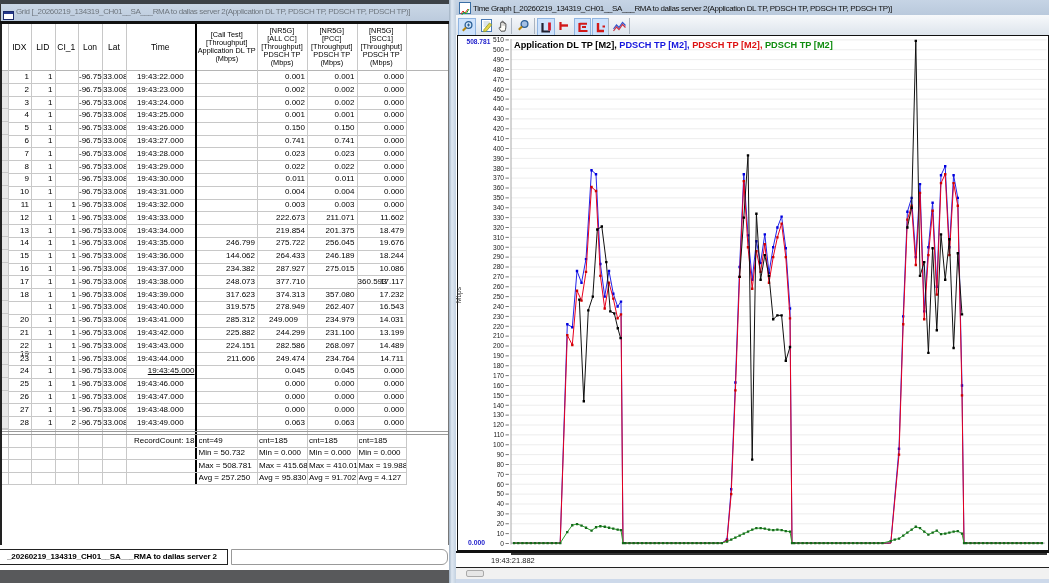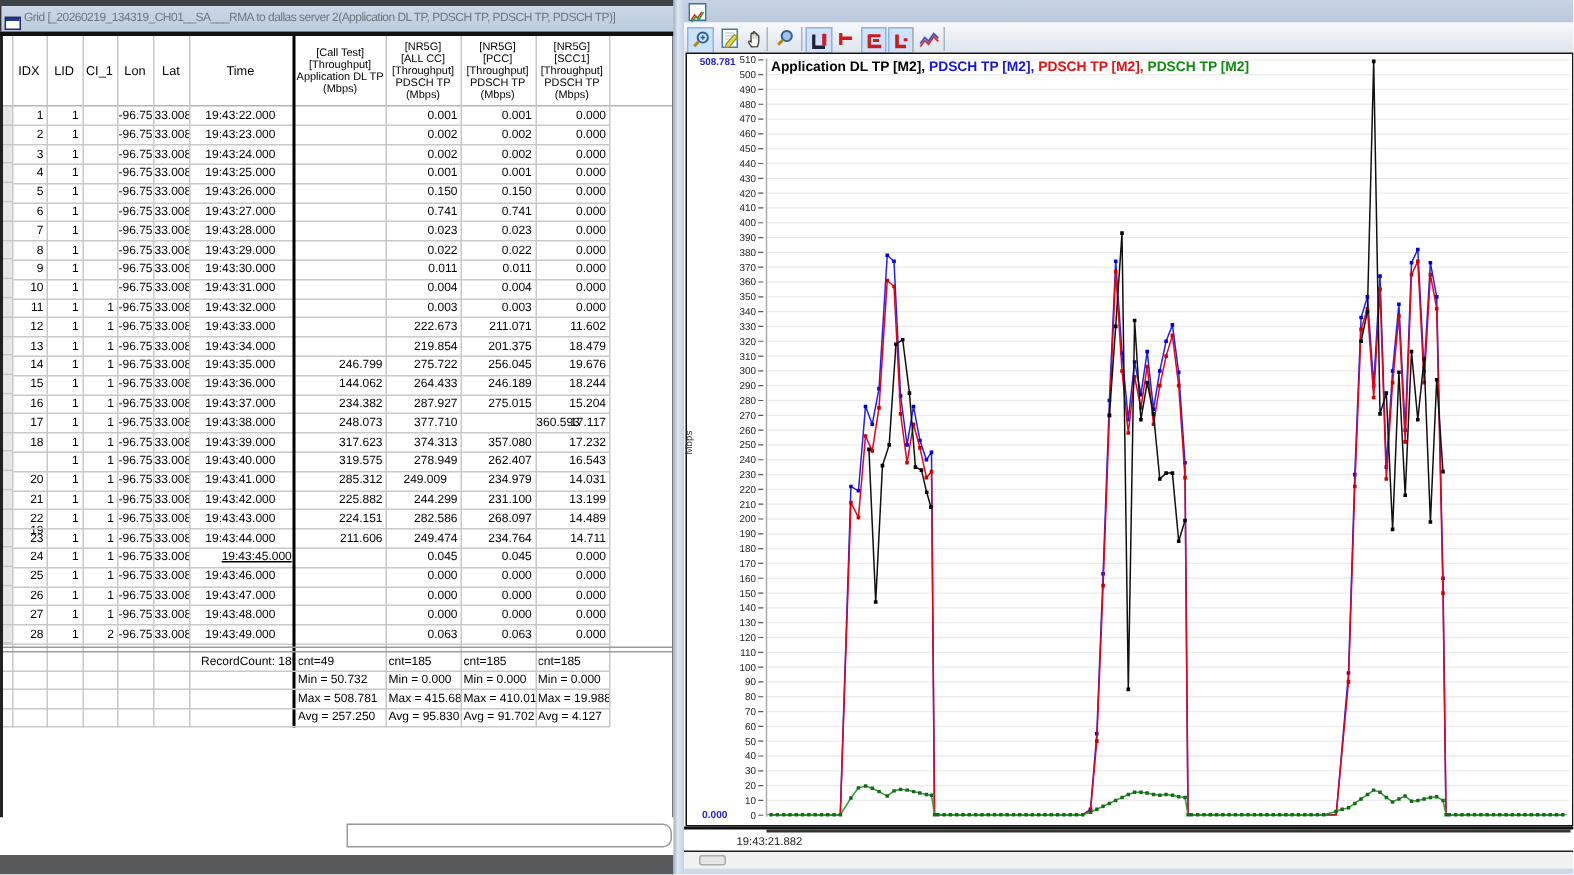--- a/index.html
+++ b/index.html
@@ -204,21 +204,21 @@
         <div style="position:absolute;left:2.00px;top:263.00px;width:5.50px;height:11.80px;background:#e8e8e8;border-bottom:1px solid #c8c8c8;"></div>
         <div style="position:absolute;left:7.50px;top:263.00px;width:21.50px;height:12.80px;font-size:8px;color:#000;line-height:12.80px;text-align:right;overflow:hidden;white-space:nowrap;">16</div>
         <div style="position:absolute;left:31.00px;top:263.00px;width:21.50px;height:12.80px;font-size:8px;color:#000;line-height:12.80px;text-align:right;overflow:hidden;white-space:nowrap;">1</div>
         <div style="position:absolute;left:54.50px;top:263.00px;width:21.50px;height:12.80px;font-size:8px;color:#000;line-height:12.80px;text-align:right;overflow:hidden;white-space:nowrap;">1</div>
         <div style="position:absolute;left:79.00px;top:263.00px;width:23.00px;height:12.80px;font-size:8px;color:#000;line-height:12.80px;text-align:left;overflow:hidden;white-space:nowrap;">-96.752</div>
         <div style="position:absolute;left:103.00px;top:263.00px;width:23.00px;height:12.80px;font-size:8px;color:#000;line-height:12.80px;text-align:left;overflow:hidden;white-space:nowrap;">33.0086</div>
         <div style="position:absolute;left:126.00px;top:263.00px;width:68.50px;height:12.80px;font-size:8px;color:#000;line-height:12.80px;text-align:center;overflow:hidden;white-space:nowrap;">19:43:37.000</div>
         <div style="position:absolute;left:196.50px;top:263.00px;width:58.50px;height:12.80px;font-size:8px;color:#000;line-height:12.80px;text-align:right;overflow:hidden;white-space:nowrap;">234.382</div>
         <div style="position:absolute;left:257.00px;top:263.00px;width:48.00px;height:12.80px;font-size:8px;color:#000;line-height:12.80px;text-align:right;overflow:hidden;white-space:nowrap;">287.927</div>
         <div style="position:absolute;left:307.00px;top:263.00px;width:47.50px;height:12.80px;font-size:8px;color:#000;line-height:12.80px;text-align:right;overflow:hidden;white-space:nowrap;">275.015</div>
-        <div style="position:absolute;left:356.50px;top:263.00px;width:47.50px;height:12.80px;font-size:8px;color:#000;line-height:12.80px;text-align:right;overflow:hidden;white-space:nowrap;">15.204</div>
+        <div style="position:absolute;left:356.50px;top:263.00px;width:47.50px;height:12.80px;font-size:8px;color:#000;line-height:12.80px;text-align:right;overflow:hidden;white-space:nowrap;">10.086</div>
         <div style="position:absolute;left:2.00px;top:275.30px;width:404.00px;height:1px;background:#c8c8c8"></div>
         <div style="position:absolute;left:2.00px;top:275.80px;width:5.50px;height:11.80px;background:#e8e8e8;border-bottom:1px solid #c8c8c8;"></div>
         <div style="position:absolute;left:7.50px;top:275.80px;width:21.50px;height:12.80px;font-size:8px;color:#000;line-height:12.80px;text-align:right;overflow:hidden;white-space:nowrap;">17</div>
         <div style="position:absolute;left:31.00px;top:275.80px;width:21.50px;height:12.80px;font-size:8px;color:#000;line-height:12.80px;text-align:right;overflow:hidden;white-space:nowrap;">1</div>
         <div style="position:absolute;left:54.50px;top:275.80px;width:21.50px;height:12.80px;font-size:8px;color:#000;line-height:12.80px;text-align:right;overflow:hidden;white-space:nowrap;">1</div>
         <div style="position:absolute;left:79.00px;top:275.80px;width:23.00px;height:12.80px;font-size:8px;color:#000;line-height:12.80px;text-align:left;overflow:hidden;white-space:nowrap;">-96.752</div>
         <div style="position:absolute;left:103.00px;top:275.80px;width:23.00px;height:12.80px;font-size:8px;color:#000;line-height:12.80px;text-align:left;overflow:hidden;white-space:nowrap;">33.0086</div>
         <div style="position:absolute;left:126.00px;top:275.80px;width:68.50px;height:12.80px;font-size:8px;color:#000;line-height:12.80px;text-align:center;overflow:hidden;white-space:nowrap;">19:43:38.000</div>
         <div style="position:absolute;left:196.50px;top:275.80px;width:58.50px;height:12.80px;font-size:8px;color:#000;line-height:12.80px;text-align:right;overflow:hidden;white-space:nowrap;">248.073</div>
         <div style="position:absolute;left:257.00px;top:275.80px;width:48.00px;height:12.80px;font-size:8px;color:#000;line-height:12.80px;text-align:right;overflow:hidden;white-space:nowrap;">377.710</div>
@@ -383,31 +383,33 @@
         <div style="position:absolute;left:358.50px;top:459.50px;width:47.50px;height:12.50px;font-size:8px;color:#000;line-height:12.50px;text-align:left;overflow:hidden;white-space:nowrap;">Max = 19.988</div>
         <div style="position:absolute;left:2.00px;top:471.50px;width:404.00px;height:1px;background:#c8c8c8"></div>
         <div style="position:absolute;left:198.50px;top:472.00px;width:58.50px;height:12.50px;font-size:8px;color:#000;line-height:12.50px;text-align:left;overflow:hidden;white-space:nowrap;">Avg = 257.250</div>
         <div style="position:absolute;left:259.00px;top:472.00px;width:48.00px;height:12.50px;font-size:8px;color:#000;line-height:12.50px;text-align:left;overflow:hidden;white-space:nowrap;">Avg = 95.830</div>
         <div style="position:absolute;left:309.00px;top:472.00px;width:47.50px;height:12.50px;font-size:8px;color:#000;line-height:12.50px;text-align:left;overflow:hidden;white-space:nowrap;">Avg = 91.702</div>
         <div style="position:absolute;left:358.50px;top:472.00px;width:47.50px;height:12.50px;font-size:8px;color:#000;line-height:12.50px;text-align:left;overflow:hidden;white-space:nowrap;">Avg = 4.127</div>
         <div style="position:absolute;left:2.00px;top:484.00px;width:404.00px;height:1px;background:#c8c8c8"></div>
       </div>
       <div class="abs" style="left:448px;top:23.5px;width:1px;height:521.5px;background:#777"></div>
       <div class="abs" style="left:0;top:545px;width:449px;height:25px;background:#fff">
+        <div class="abs" style="left:0;top:3.5px;width:228px;height:16.5px;background:#fff;border:1.2px solid #222;border-left:none;box-sizing:border-box;font-size:8px;font-weight:bold;letter-spacing:-0.1px;line-height:14px;padding-left:7px;white-space:nowrap;overflow:hidden">_20260219_134319_CH01__SA___RMA to dallas server 2</div>
         <div class="abs" style="left:231px;top:3.5px;width:217px;height:16.5px;background:#fff;border:1px solid #999;border-radius:0 6px 6px 0;box-sizing:border-box"></div>
       </div>
       <div class="abs" style="left:0;top:570px;width:449px;height:13px;background:#58595b"></div>
     </div>
     <div class="abs" style="left:449px;top:0;width:7px;height:583px;background:linear-gradient(90deg,#9fb0c2,#dfe8f2 40%,#c3d1e0)"></div>
     <div class="abs" style="left:456px;top:0;width:593px;height:583px;background:#fff">
       <div class="abs" style="left:0;top:0;width:593px;height:15px;background:linear-gradient(#c6d4e5,#b9c9dc)"></div>
       <div class="abs" style="left:3px;top:2px;width:10px;height:10px;background:#fff;border:1px solid #3a6ea5"><svg width="10" height="10" viewBox="0 0 10 10">
           <path d="M1 7l2-3 2 2 3-4" stroke="#d22" stroke-width="1" fill="none"></path>
           <path d="M1 9l3-4 2 2 3-5" stroke="#2a2" stroke-width="1" fill="none"></path>
         </svg></div>
+      <div class="abs" style="left:17px;top:4px;width:570px;font-size:8px;letter-spacing:-0.35px;color:#111;white-space:nowrap;overflow:hidden">Time Graph [_20260219_134319_CH01__SA___RMA to dallas server 2(Application DL TP, PDSCH TP, PDSCH TP, PDSCH TP)]</div>
       <div class="abs" style="left:0;top:15px;width:593px;height:20px;background:linear-gradient(#f7f9fb,#dde4ec)"></div>
     </div>
     <div style="position:absolute;left:458.0px;top:17.5px;width:17.5px;height:18px;background:#cde2fc;border:1px solid #90b4e0;box-sizing:border-box;"><svg width="17" height="16" viewBox="0 0 17 16">
         <circle cx="9.5" cy="6" r="3.4" fill="#cfe4fa" stroke="#2a5e95" stroke-width="1.3"></circle>
         <line x1="7" y1="8.5" x2="3.8" y2="11.8" stroke="#b8860b" stroke-width="2"></line>
         <path d="M8 6h3M9.5 4.5v3" stroke="#2a5e95" stroke-width="1"></path>
       </svg></div>
     <div style="position:absolute;left:479.0px;top:17.5px;width:17.5px;height:18px;"><svg width="17" height="16" viewBox="0 0 17 16">
         <rect x="2.5" y="1.5" width="10" height="12" fill="#fff" stroke="#4a7ab5" stroke-width="1"></rect>
         <path d="M4.5 4h6M4.5 6h6M4.5 8h4" stroke="#aabccc" stroke-width="0.8"></path>

